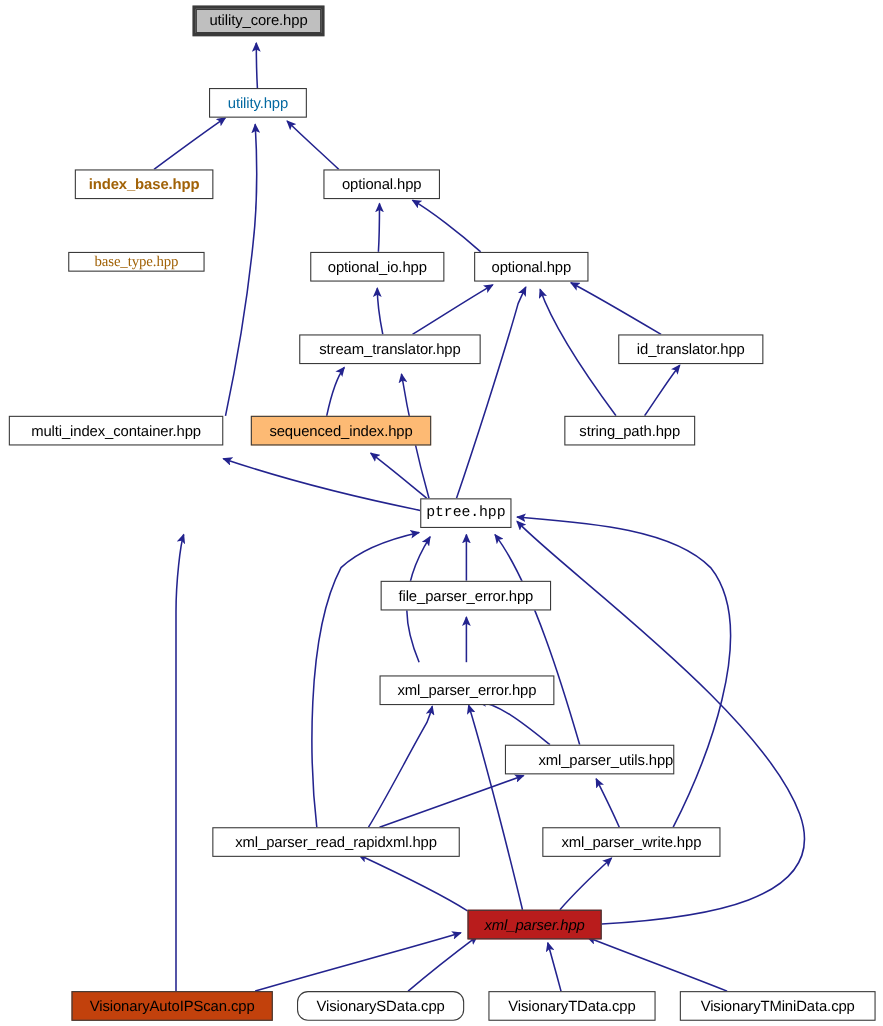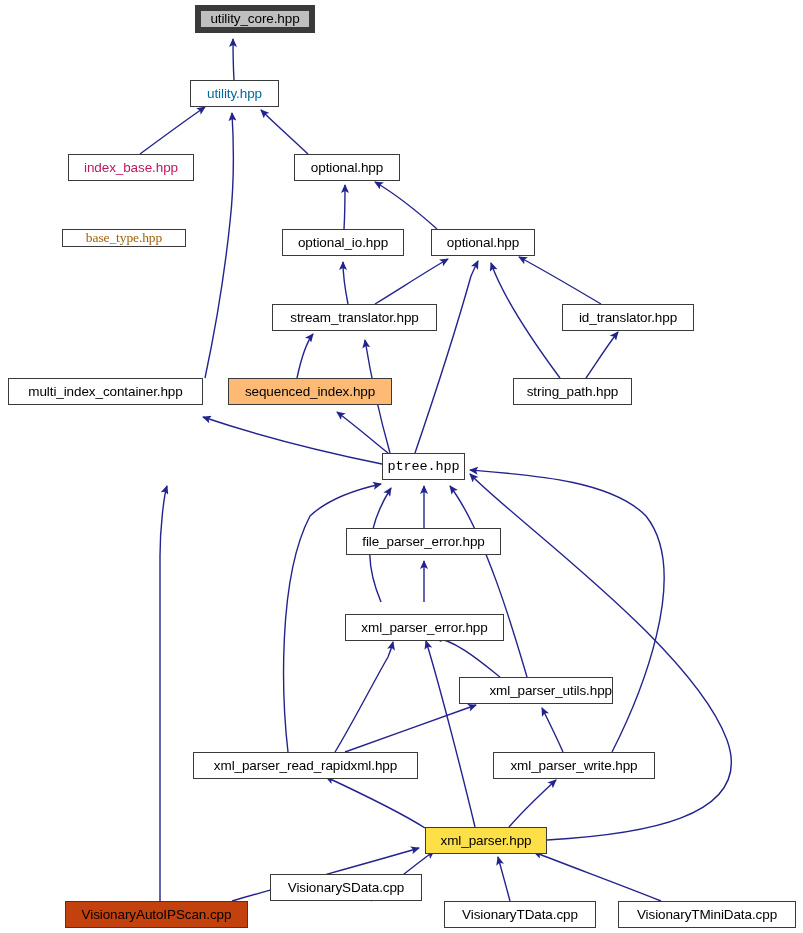--- a/index.html
+++ b/index.html
@@ -36,23 +36,22 @@
     line-height: 1;
     display: flex;
     align-items: center;
     justify-content: center;
     white-space: nowrap;
     letter-spacing: -0.1px;
     z-index: 2;
   }
   .node.highlight {
     background: #bfbfbf;
-    border: 5px solid #0f766e;
+    border: 3px solid #0f766e;
     box-shadow: 0 0 0 1px #3a3a3a inset;
-    margin-left: 20px;
   }
   .node-label {
     pointer-events: none;
   }
 </style>
 </head>
 <body>
 
 <div id="graph-canvas" style="width: 803px; height: 933px; background: rgb(255, 255, 255);">
   <svg id="edge-layer" viewBox="0 0 803 933" xmlns="http://www.w3.org/2000/svg">
@@ -99,21 +98,21 @@
         <path d="M 160,901 C 160,844 160,664 160,556 C 160,528 164,495 167,486" fill="none" stroke="#23238e" stroke-width="1.4" marker-end="url(#arrowhead)"></path>
       </g>
   </svg>
   <div id="nodes">
       <div class="node highlight" style="left: 175px; top: 5px; width: 120px; height: 28px; border-color: rgb(58, 58, 58); color: rgb(0, 0, 0); background: rgb(191, 191, 191);">
         <span class="node-label">utility_core.hpp</span>
       </div>
       <div class="node" style="left: 190px; top: 80px; width: 89px; height: 27px; border-color: rgb(58, 58, 58); color: #0369a1; background: rgb(255, 255, 255);">
         <span class="node-label">utility.hpp</span>
       </div>
-      <div class="node" style="left: 68px; top: 154px; width: 126px; height: 27px; border-color: rgb(58, 58, 58); color: #be185d; background: rgb(255, 255, 255);">
+      <div class="node" style="left: 68px; top: 154px; width: 126px; height: 27px; border-color: rgb(58, 58, 58); color: #a16207; background: rgb(255, 255, 255); font-weight: bold;">
         <span class="node-label">index_base.hpp</span>
       </div>
       <div class="node" style="left: 294px; top: 154px; width: 106px; height: 27px; border-color: rgb(58, 58, 58); color: rgb(0, 0, 0); background: rgb(255, 255, 255);">
         <span class="node-label">optional.hpp</span>
       </div>
       <div class="node" style="left: 62px; top: 229px; width: 124px; height: 18px; border-color: rgb(58, 58, 58); color: #a16207; background: rgb(255, 255, 255); font-family: Liberation Serif, serif;">
         <span class="node-label">base_type.hpp</span>
       </div>
       <div class="node" style="left: 282px; top: 229px; width: 122px; height: 27px; border-color: rgb(58, 58, 58); color: rgb(0, 0, 0); background: rgb(255, 255, 255);">
         <span class="node-label">optional_io.hpp</span>
@@ -147,27 +146,27 @@
       </div>
       <div class="node" style="left: 459px; top: 677px; width: 154px; height: 27px; border-color: rgb(58, 58, 58); color: rgb(0, 0, 0); background: rgb(255, 255, 255); justify-content: flex-end;">
         <span class="node-label">xml_parser_utils.hpp</span>
       </div>
       <div class="node" style="left: 193px; top: 752px; width: 225px; height: 27px; border-color: rgb(58, 58, 58); color: rgb(0, 0, 0); background: rgb(255, 255, 255);">
         <span class="node-label">xml_parser_read_rapidxml.hpp</span>
       </div>
       <div class="node" style="left: 493px; top: 752px; width: 162px; height: 27px; border-color: rgb(58, 58, 58); color: rgb(0, 0, 0); background: rgb(255, 255, 255);">
         <span class="node-label">xml_parser_write.hpp</span>
       </div>
-      <div class="node" style="left: 425px; top: 827px; width: 122px; height: 27px; border-color: rgb(58, 58, 58); color: rgb(0, 0, 0); background: #fde047;">
+      <div class="node" style="left: 425px; top: 827px; width: 122px; height: 27px; border-color: rgb(58, 58, 58); color: rgb(0, 0, 0); background: #b91c1c; font-style: italic;">
         <span class="node-label">xml_parser.hpp</span>
       </div>
       <div class="node" style="left: 65px; top: 901px; width: 183px; height: 27px; border-color: rgb(58, 58, 58); color: rgb(0, 0, 0); background: #c2410c;">
         <span class="node-label">VisionaryAutoIPScan.cpp</span>
       </div>
-      <div class="node" style="left: 270px; top: 874px; width: 152px; height: 27px; border-color: rgb(58, 58, 58); color: rgb(0, 0, 0); background: rgb(255, 255, 255);">
+      <div class="node" style="left: 270px; top: 901px; width: 152px; height: 27px; border-color: rgb(58, 58, 58); color: rgb(0, 0, 0); background: rgb(255, 255, 255); border-radius: 10px;">
         <span class="node-label">VisionarySData.cpp</span>
       </div>
       <div class="node" style="left: 444px; top: 901px; width: 152px; height: 27px; border-color: rgb(58, 58, 58); color: rgb(0, 0, 0); background: rgb(255, 255, 255);">
         <span class="node-label">VisionaryTData.cpp</span>
       </div>
       <div class="node" style="left: 618px; top: 901px; width: 178px; height: 27px; border-color: rgb(58, 58, 58); color: rgb(0, 0, 0); background: rgb(255, 255, 255);">
         <span class="node-label">VisionaryTMiniData.cpp</span>
       </div>
     </div>
 </div>

